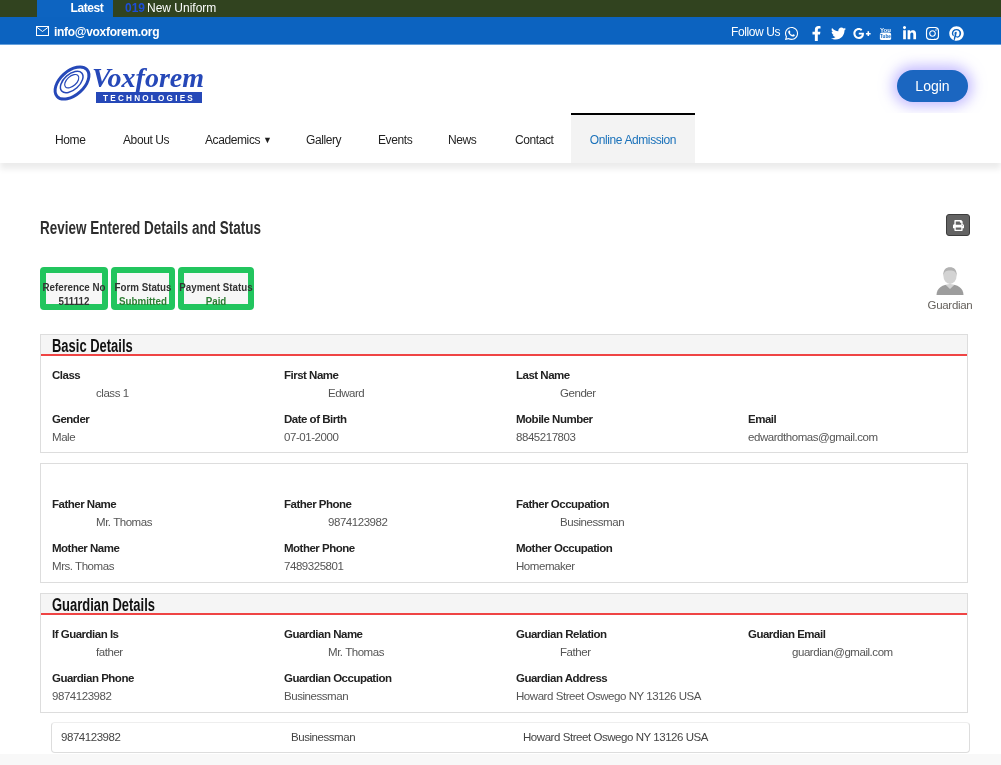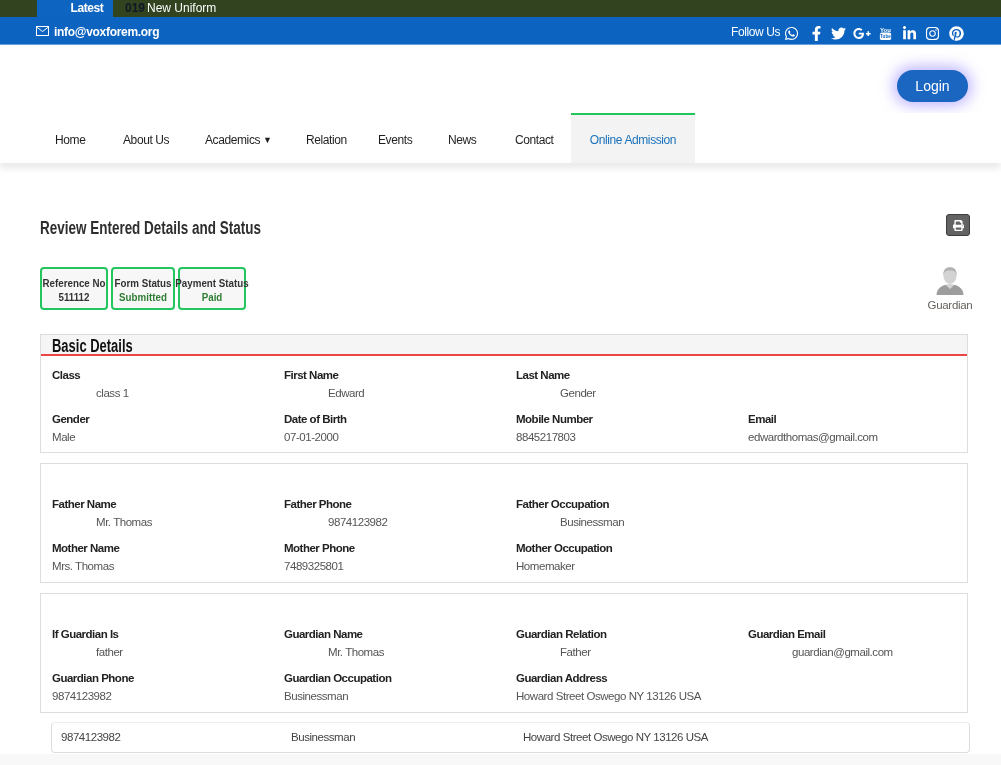--- a/index.html
+++ b/index.html
@@ -4,46 +4,46 @@
 <style>
 * { margin:0; padding:0; box-sizing:border-box; }
 html,body { width:1001px; height:765px; overflow:hidden; }
 body { font-family:"Liberation Sans", sans-serif; background:#fff; position:relative; }
 #page { position:absolute; left:0; top:0; width:1001px; height:765px; }
 .abs { position:absolute; }
 
 
 #bar1 { left:0; top:0; width:1001px; height:17px; background:#31431f; }
 #latestnews { left:37px; top:0; width:76px; height:17px; background:#0d64c1; color:#fff; font-size:12px; letter-spacing:-0.4px; font-weight:bold; text-align:center; line-height:17.5px;padding-left:24px; }
-#news019 { left:125px; top:0; height:17px; line-height:17px; font-size:12px; font-weight:bold; color:#0f172a; }
+#news019 { left:125px; top:0; height:17px; line-height:17px; font-size:12px; font-weight:bold; color:#1d4ed8; }
 #newstxt { left:147px; top:0; height:17px; line-height:17px; font-size:12px; color:#fdfdfd; }
 
 
 #bar2 { left:0; top:17px; width:1001px; height:28px; background:#0c63c0; border-bottom:1px solid #65a0dc; }
 #mailic { left:36px; top:26px; }
 #mailtxt { left:54px; top:17px; height:28px; line-height:30px; font-size:12px; font-weight:bold; color:#fff; letter-spacing:-0.3px; }
 #followus { left:731px; top:17px; height:28px; line-height:31px; font-size:12px; letter-spacing:-0.4px; color:#fff; }
 .sic { top:26px; width:15px; height:15px; }
 
 
 #hdr { left:0; top:45px; width:1001px; height:68px; background:#fff; }
 #login { left:897px; top:70px; width:71px; height:32px; border-radius:16px; background:#1b66c0; color:#fff; font-size:14px; text-align:center; line-height:32px; box-shadow:0 0 14px 4px rgba(142,125,255,.55); }
 #logo { left:52px; top:55px; width:200px; height:55px; }
 
 
 #nav { left:0; top:113px; width:1001px; height:50px; background:#fff; box-shadow:0 6px 6px rgba(0,0,0,.08); }
 .nitem { top:113px; height:50px; line-height:55px; font-size:12px; letter-spacing:-0.4px; color:#1f1f1f; white-space:nowrap; }
-#tab-oa { left:571px; top:113px; width:124px; height:50px; background:#f3f3f3; border-top:2px solid #22c55e; color:#1b72ba; font-size:12px; letter-spacing:-0.4px; text-align:center; line-height:51px; }
+#tab-oa { left:571px; top:113px; width:124px; height:50px; background:#f3f3f3; border-top:2px solid #000000; color:#1b72ba; font-size:12px; letter-spacing:-0.4px; text-align:center; line-height:51px; }
 
 
 #heading { left:40px; top:220px; font-size:17.5px; font-weight:bold; color:#2e2e2e; transform:scaleX(0.77); transform-origin:left top; white-space:nowrap; line-height:17.5px; }
 #printbtn { left:946px; top:214px; width:24px; height:22px; background:#636363; border:1px solid #3c3c3c; border-radius:3px; text-align:center; }
 #printbtn svg { margin-top:5px; }
 
-.sbox { top:267px; height:43px; background:#f7f7f7; border:2px solid #22c55e; border-radius:4px; text-align:center; font-size:11.5px; font-weight:bold; color:#333; padding-top:8px; line-height:13.5px; white-space:nowrap; }
+.sbox { top:267px; height:43px; background:#f7f7f7; border:6px solid #22c55e; border-radius:4px; text-align:center; font-size:11.5px; font-weight:bold; color:#333; padding-top:8px; line-height:13.5px; white-space:nowrap; }
 .sbox .t { position:relative; left:50%; width:max-content; transform:translateX(-50%) scaleX(0.85); }
 .green { color:#2e7d33; }
 
 #avatar { left:935px; top:266px; width:30px; height:30px; }
 #avlabel { left:915px; top:299px; width:70px; text-align:center; font-size:11.5px; letter-spacing:-0.3px; color:#66625d; }
 
 .panel { left:40px; width:928px; background:#fff; border:1px solid #ddd; }
 .phead { height:21px; background:#f5f5f5; border-bottom:2px solid #ef4444; font-size:18px; font-weight:bold; color:#111; line-height:23px; padding-left:11px; }
 .phead span { display:inline-block; transform:scaleX(0.72); transform-origin:left center; white-space:nowrap; }
 .lbl { position:absolute; font-size:11.5px; letter-spacing:-0.5px; font-weight:bold; color:#222; line-height:18px; }
@@ -92,46 +92,58 @@
       <path fill="#fff" d="M100.28 448H7.4V148.9h92.88zM53.79 108.1C24.09 108.1 0 83.5 0 53.8a53.79 53.79 0 0 1 107.58 0c0 29.7-24.1 54.3-53.79 54.3zM447.9 448h-92.68V302.4c0-34.7-.7-79.2-48.29-79.2-48.29 0-55.69 37.7-55.69 76.7V448h-92.78V148.9h89.08v40.8h1.3c12.4-23.5 42.69-48.3 87.88-48.3 94 0 111.28 61.9 111.28 142.3z"></path>
     </svg>
   <svg class="abs sic" style="left:925px;" viewBox="0 0 448 512">
       <path fill="#fff" d="M224.1 141c-63.6 0-114.9 51.3-114.9 114.9s51.3 114.9 114.9 114.9S339 319.5 339 255.9 287.7 141 224.1 141zm0 189.6c-41.1 0-74.7-33.5-74.7-74.7s33.5-74.7 74.7-74.7 74.7 33.5 74.7 74.7-33.6 74.7-74.7 74.7zm146.4-194.3c0 14.9-12 26.8-26.8 26.8-14.9 0-26.8-12-26.8-26.8s12-26.8 26.8-26.8 26.8 12 26.8 26.8zm76.1 27.2c-1.7-35.9-9.9-67.7-36.2-93.9-26.2-26.2-58-34.4-93.9-36.2-37-2.1-147.9-2.1-184.9 0-35.8 1.7-67.6 9.9-93.9 36.1s-34.4 58-36.2 93.9c-2.1 37-2.1 147.9 0 184.9 1.7 35.9 9.9 67.7 36.2 93.9s58 34.4 93.9 36.2c37 2.1 147.9 2.1 184.9 0 35.9-1.7 67.7-9.9 93.9-36.2 26.2-26.2 34.4-58 36.2-93.9 2.1-37 2.1-147.8 0-184.8zM398.8 388c-7.8 19.6-22.9 34.7-42.6 42.6-29.5 11.7-99.5 9-132.1 9s-102.7 2.6-132.1-9c-19.6-7.8-34.7-22.9-42.6-42.6-11.7-29.5-9-99.5-9-132.1s-2.6-102.7 9-132.1c7.8-19.6 22.9-34.7 42.6-42.6 29.5-11.7 99.5-9 132.1-9s102.7-2.6 132.1 9c19.6 7.8 34.7 22.9 42.6 42.6 11.7 29.5 9 99.5 9 132.1s2.7 102.7-9 132.1z"></path>
     </svg>
   <svg class="abs sic" style="left:949px;" viewBox="0 0 496 512">
       <path fill="#fff" d="M496 256c0 137-111 248-248 248-25.6 0-50.2-3.9-73.4-11.1 10.1-16.5 25.2-43.5 30.8-65 3-11.6 15.4-59 15.4-59 8.1 15.4 31.7 28.5 56.8 28.5 74.8 0 128.7-68.8 128.7-154.3 0-81.9-66.9-143.2-152.9-143.2-107 0-163.9 71.8-163.9 150.1 0 36.4 19.4 81.7 50.3 96.1 4.7 2.2 7.2 1.2 8.3-3.3.8-3.4 5-20.3 6.9-28.1.6-2.5.3-4.7-1.7-7.1-10.1-12.5-18.3-35.3-18.3-56.6 0-54.7 41.4-107.6 112-107.6 60.9 0 103.6 41.5 103.6 100.9 0 67.1-33.9 113.6-78 113.6-24.3 0-42.6-20.1-36.7-44.8 7-29.5 20.5-61.3 20.5-82.6 0-19-10.2-34.9-31.4-34.9-24.9 0-44.9 25.7-44.9 60.2 0 22 7.4 36.8 7.4 36.8s-24.5 103.8-29 123.2c-5 21.4-3 51.6-.9 71.2C65.4 450.9 0 361.1 0 256 0 119 111 8 248 8s248 111 248 248z"></path>
     </svg>
 
   <div class="abs" id="hdr"></div>
+  <div class="abs" id="logo">
+    <svg width="200" height="55" viewBox="0 0 200 55">
+      <g transform="rotate(-42 20 28)">
+        <ellipse cx="20" cy="28" rx="20" ry="12" fill="none" stroke="#2648b8" stroke-width="3"></ellipse>
+        <ellipse cx="20.5" cy="27" rx="13.5" ry="7.8" fill="none" stroke="#2648b8" stroke-width="1.5"></ellipse>
+        <ellipse cx="21" cy="26.5" rx="8.5" ry="4.8" fill="none" stroke="#2648b8" stroke-width="1.2"></ellipse>
+      </g>
+      <text x="40" y="32" font-family="Liberation Serif" font-style="italic" font-weight="bold" font-size="28" fill="#2648b8">Voxforem</text>
+      <rect x="44" y="37" width="106" height="11" fill="#2648b8"></rect>
+      <text x="97" y="46" text-anchor="middle" font-size="8.2" letter-spacing="2.2" font-weight="bold" fill="#fff">TECHNOLOGIES</text>
+    </svg>
+  </div>
   <div class="abs" id="login">Login</div>
 
   <div class="abs" id="nav"></div>
   <div class="abs nitem" style="left:55px;">Home</div>
   <div class="abs nitem" style="left:123px;">About Us</div>
   <div class="abs nitem" style="left:205px;">Academics <span style="font-size:9px;position:relative;top:-1px;">▼</span></div>
-  <div class="abs nitem" style="left:306px;">Relation</div>
+  <div class="abs nitem" style="left:306px;">Gallery</div>
   <div class="abs nitem" style="left:378px;">Events</div>
   <div class="abs nitem" style="left:448px;">News</div>
   <div class="abs nitem" style="left:515px;">Contact</div>
   <div class="abs" id="tab-oa">Online Admission</div>
 
   <div class="abs" id="heading">Review Entered Details and Status</div>
   <div class="abs" id="printbtn"><svg width="11" height="11" viewBox="0 0 512 512">
         <path fill="#fff" d="M448 192V77.25c0-8.49-3.37-16.62-9.37-22.63L393.37 9.37c-6-6-14.14-9.37-22.63-9.37H96C78.33 0 64 14.33 64 32v160c-35.35 0-64 28.65-64 64v112c0 8.84 7.16 16 16 16h48v96c0 17.67 14.33 32 32 32h320c17.67 0 32-14.33 32-32v-96h48c8.84 0 16-7.16 16-16V256c0-35.35-28.65-64-64-64zm-64 256H128v-96h256v96zm0-224H128V64h192v48c0 8.84 7.16 16 16 16h48v96zm48 72c-13.25 0-24-10.75-24-24 0-13.26 10.75-24 24-24s24 10.74 24 24c0 13.25-10.75 24-24 24z"></path>
       </svg></div>
 
   <div class="abs sbox" style="left:40px;width:68px;">
       <div class="t">Reference No</div>
       <div class="t">511112</div>
     </div>
   <div class="abs sbox" style="left:111px;width:64px;">
       <div class="t">Form Status</div>
       <div class="t green">Submitted</div>
     </div>
-  <div class="abs sbox" style="left:178px;width:68px;">
+  <div class="abs sbox" style="left:178px;width:76px;">
       <div class="t">Payment Status</div>
       <div class="t green">Paid</div>
     </div>
 
   <svg class="abs" id="avatar" width="30" height="30" viewBox="0 0 30 30">
     <path d="M1.5 29 C1.5 21.5 8 18.5 15 18.5 C22 18.5 28.5 21.5 28.5 29 Z" fill="#9d9d9d"></path>
     <ellipse cx="15" cy="9.8" rx="6.6" ry="8.2" fill="#d3d3d3"></ellipse>
     <path d="M8.4 10 C7.8 3.5 11 1.2 15 1.2 C19 1.2 22.2 3.5 21.6 10 C21 5.5 19 4.4 15 4.4 C11 4.4 9 5.5 8.4 10 Z" fill="#b2b2b2"></path>
     <path d="M10.5 18.8 L15 23 L19.5 18.8 Z" fill="#d3d3d3"></path>
   </svg>
@@ -164,20 +176,21 @@
       <div class="val c3 r1v">Businessman</div>
     <div class="lbl c1 r2l">Mother Name</div>
       <div class="lbl c2 r2l">Mother Phone</div>
       <div class="lbl c3 r2l">Mother Occupation</div>
     <div class="val c1 r2v">Mrs. Thomas</div>
       <div class="val c2 r2v">7489325801</div>
       <div class="val c3 r2v">Homemaker</div>
   </div>
 
   <div class="abs panel" style="top:593px;height:120px;">
+    <div class="phead"><span>Guardian Details</span></div>
     <div class="lbl c1 r1l">If Guardian Is</div>
       <div class="lbl c2 r1l">Guardian Name</div>
       <div class="lbl c3 r1l">Guardian Relation</div>
       <div class="lbl c4 r1l">Guardian Email</div>
     <div class="val c1 r1v">father</div>
       <div class="val c2 r1v">Mr. Thomas</div>
       <div class="val c3 r1v">Father</div>
       <div class="val c4 r1v">guardian@gmail.com</div>
     <div class="lbl c1 r2l">Guardian Phone</div>
       <div class="lbl c2 r2l">Guardian Occupation</div>

